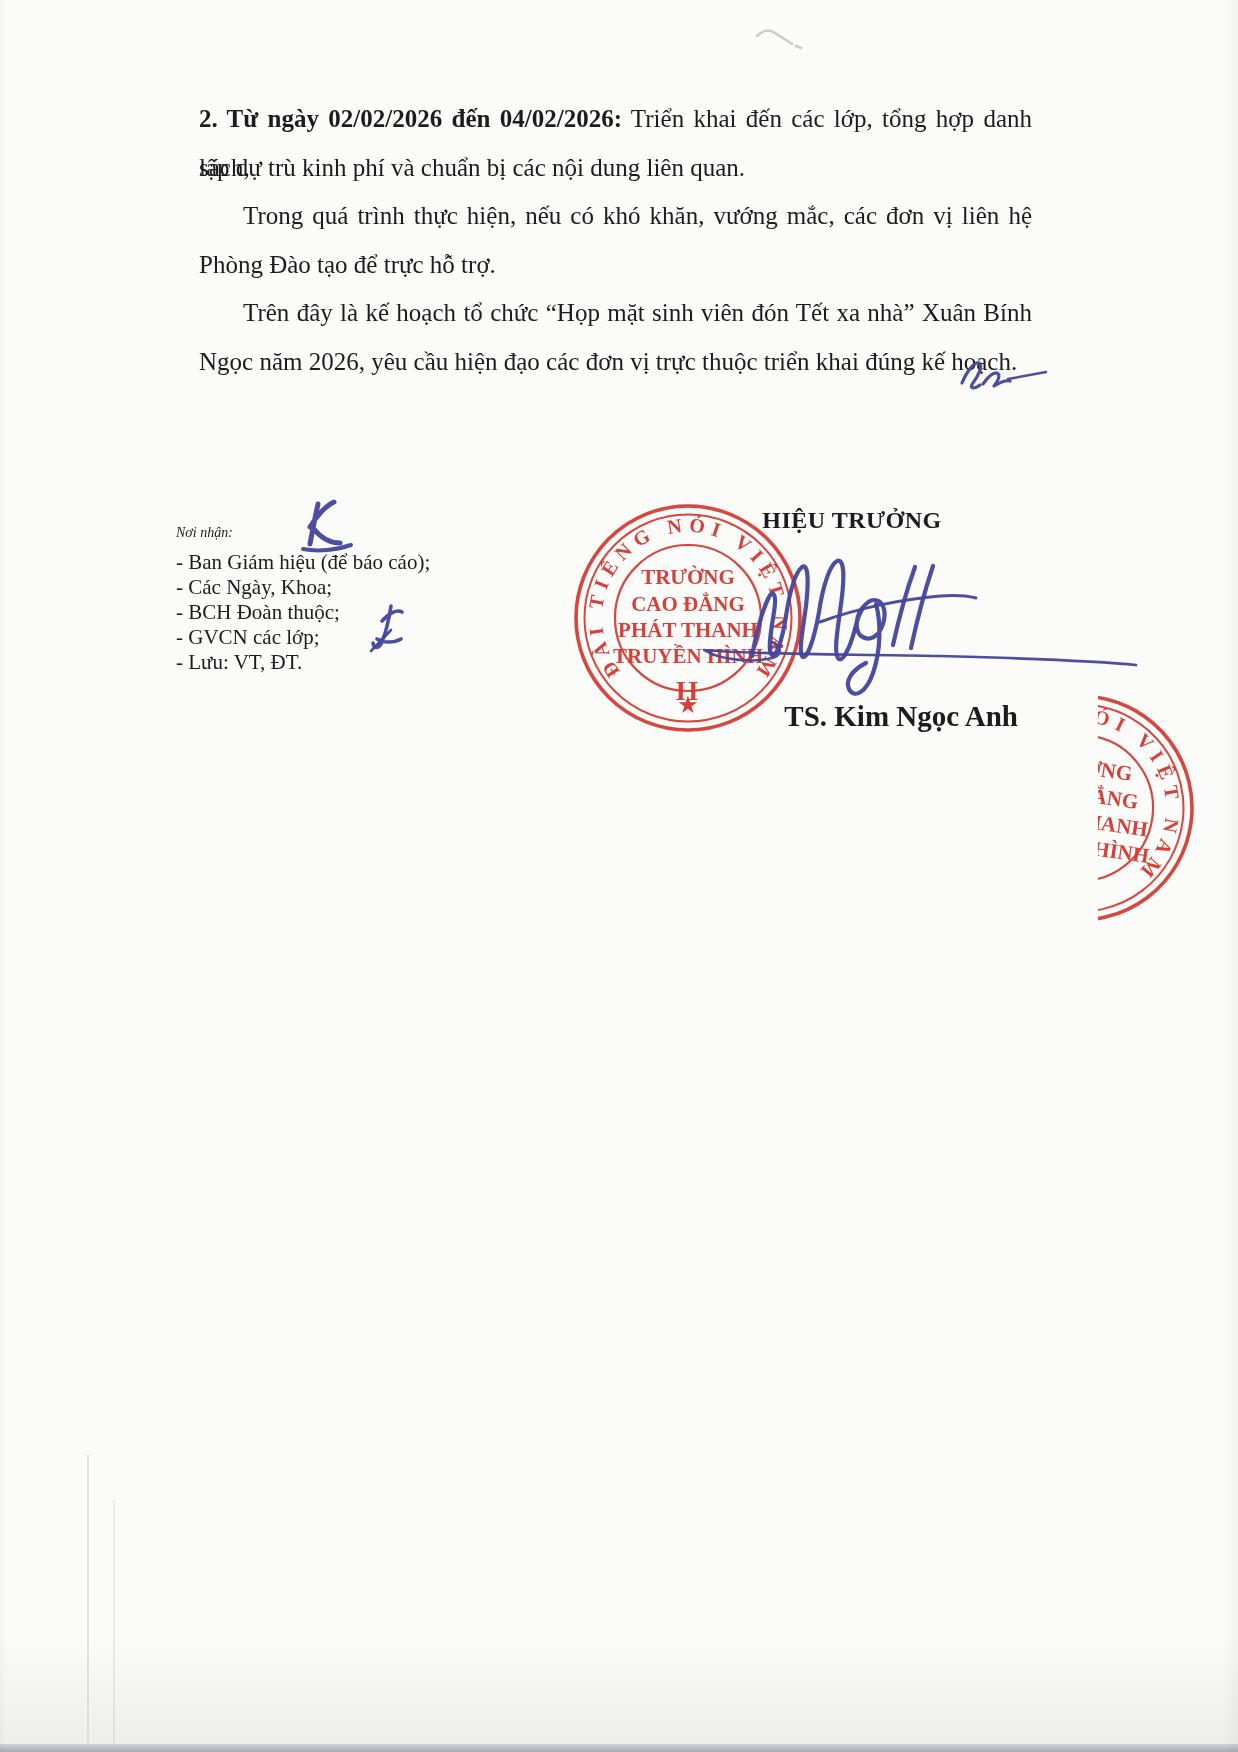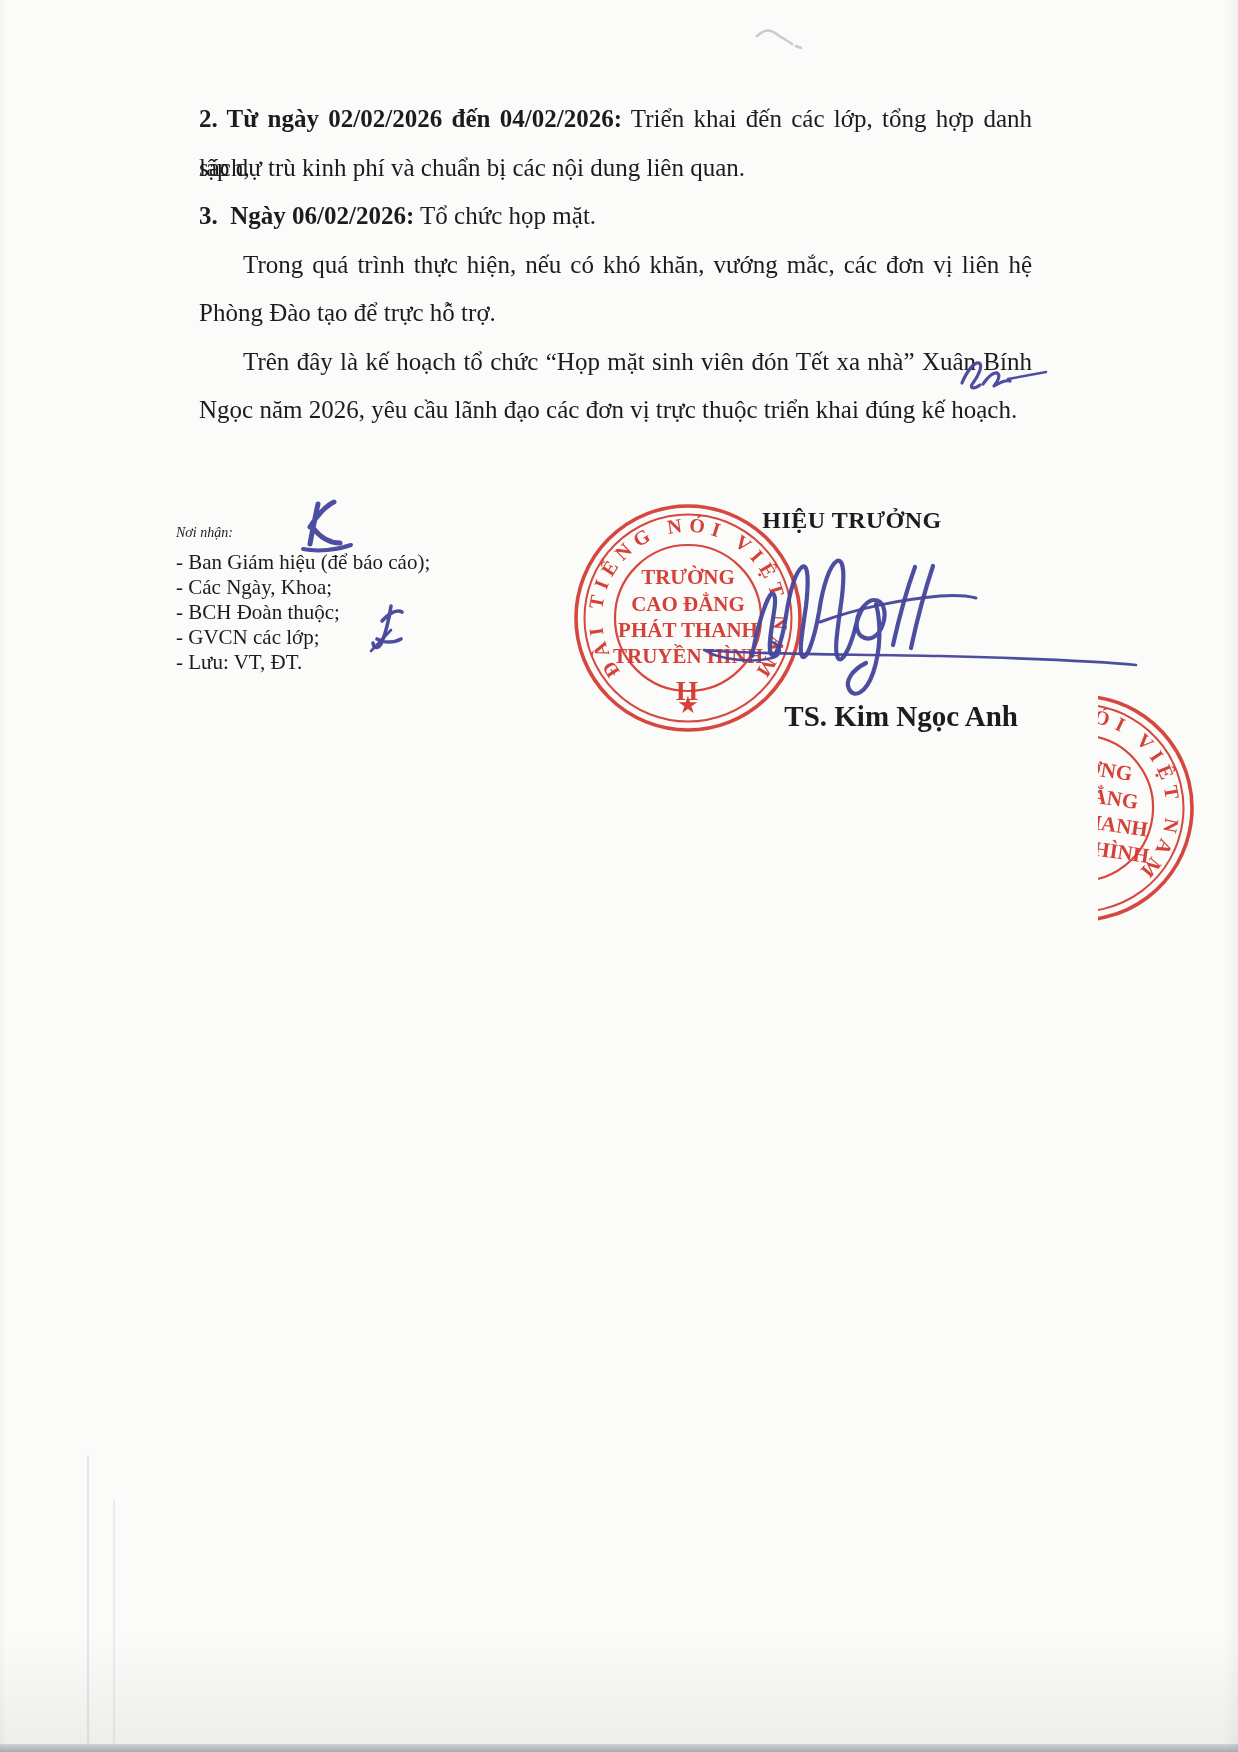--- a/index.html
+++ b/index.html
@@ -44,25 +44,24 @@
     background:linear-gradient(to left,rgba(0,0,0,0),rgba(90,92,98,.04));}
 </style>
 </head>
 <body>
 
 <div class="page">
 
   <div class="body-text">
     <div class="line j"><b>2. Từ ngày 02/02/2026 đến 04/02/2026:</b><span> Triển khai đến các lớp, tổng hợp danh sách,</span></div>
     <div class="line wrapok">lập dự trù kinh phí và chuẩn bị các nội dung liên quan.</div>
-    <div class="line"><b>3.&nbsp;&nbsp;Ngày 06/02/2026:</b><span> Tổ chức họp mặt.</span></div>
     <div class="line j ind">Trong quá trình thực hiện, nếu có khó khăn, vướng mắc, các đơn vị liên hệ</div>
     <div class="line wrapok">Phòng Đào tạo để trực hỗ trợ.</div>
     <div class="line j ind">Trên đây là kế hoạch tổ chức “Họp mặt sinh viên đón Tết xa nhà” Xuân Bính</div>
-    <div class="line wrapok">Ngọc năm 2026, yêu cầu lãnh đạo các đơn vị trực thuộc triển khai đúng kế hoạch.</div>
+    <div class="line wrapok">Ngọc năm 2026, yêu cầu hiện đạo các đơn vị trực thuộc triển khai đúng kế hoạch.</div>
   </div>
 
   <div class="recipients">
     <div class="rec-header">Nơi nhận:</div>
     <div class="rec-item">- Ban Giám hiệu (để báo cáo);</div>
     <div class="rec-item">- Các Ngày, Khoa;</div>
     <div class="rec-item">- BCH Đoàn thuộc;</div>
     <div class="rec-item">- GVCN các lớp;</div>
     <div class="rec-item">- Lưu: VT, ĐT.</div>
   </div>

